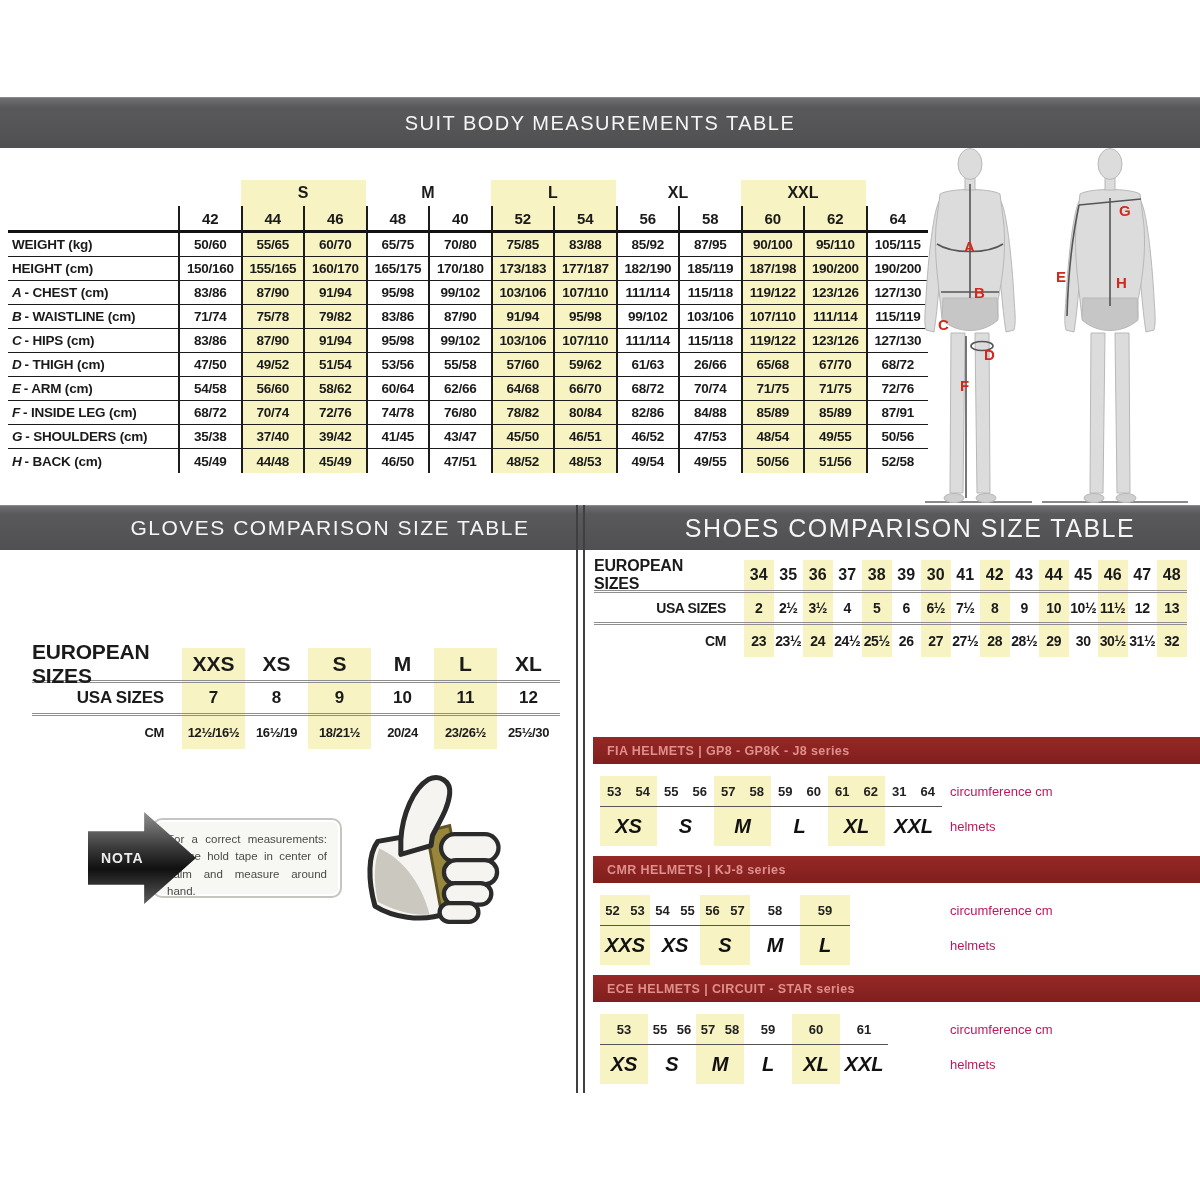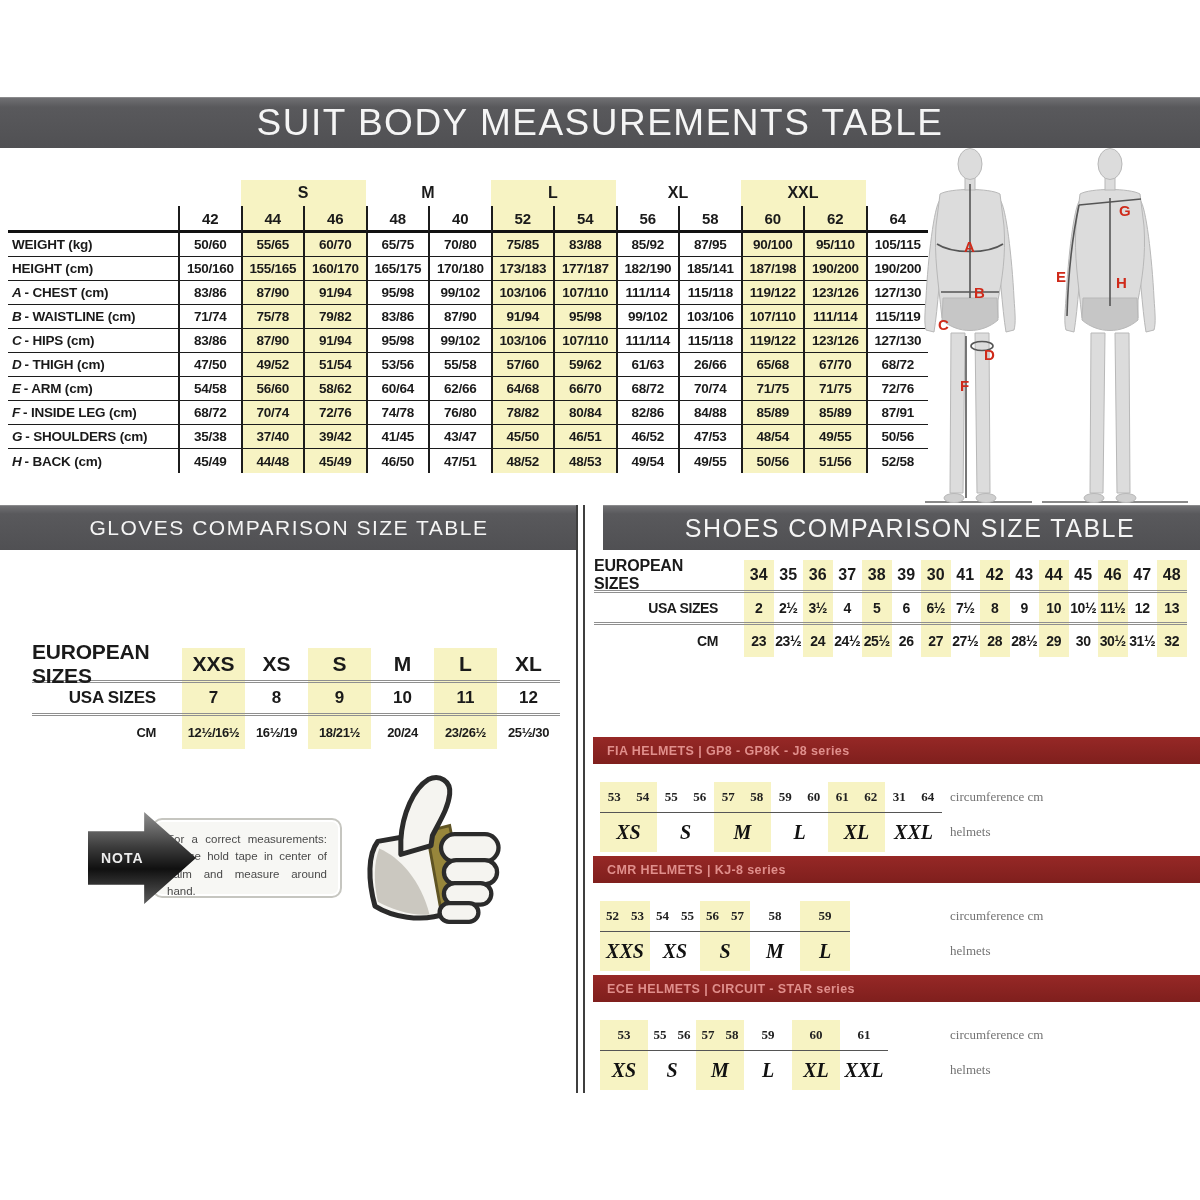--- a/index.html
+++ b/index.html
@@ -3,22 +3,22 @@
 <meta charset="utf-8">
 <style>
   html,body{margin:0;padding:0;background:#fff;}
   .canvas{position:relative;width:1200px;height:1200px;background:#ffffff;
     font-family:"Liberation Sans", sans-serif;color:#1a1a1a;overflow:hidden;}
 
   
   .bar{position:absolute;background:linear-gradient(180deg,#707073 0%,#59595c 18%,#505053 100%);
     color:#f5f5f5;display:flex;align-items:center;justify-content:center;letter-spacing:1.5px;
     border-top:1px solid #8a8a8c;}
-  .suit-bar{left:0;top:97px;width:1200px;height:50px;font-size:37px;}
-  .gloves-bar{left:0;top:505px;width:578px;height:44px;font-size:21px;}
+  .suit-bar{left:0;top:97px;width:1200px;height:50px;font-size:20px;}
+  .gloves-bar{left:0;top:505px;width:578px;height:44px;font-size:21px;padding-left:41px;}
   .shoes-bar{left:586px;top:505px;width:614px;height:44px;font-size:25px;margin-left:17px;}
   .helmets-bar{left:586px;top:694px;width:614px;height:43px;font-size:21px;}
 
   .divider{position:absolute;left:576px;top:505px;height:588px;width:5px;
     border-left:2px solid #3f3f3f;border-right:2px solid #3f3f3f;}
 
   
   #suit-table{position:absolute;left:8px;top:180px;}
   .suit-grid{display:grid;grid-template-columns:170px repeat(12,62.5px);}
   .suit-grid > div{box-sizing:border-box;display:flex;align-items:center;justify-content:center;}
@@ -35,21 +35,21 @@
   #figures{position:absolute;left:920px;top:148px;}
   .fig-letter{font-size:15px;font-weight:bold;fill:#cf2a1a;font-family:"Liberation Sans",sans-serif;}
 
   
   #gloves-table{position:absolute;left:32px;top:648px;}
   .gl-grid{display:grid;grid-template-columns:150px repeat(6,63px);}
   #shoes-table{position:absolute;left:594px;top:560px;}
   .sh-grid{display:grid;grid-template-columns:150px repeat(15,29.5px);}
   .cmp-grid > div, .gl-grid > div, .sh-grid > div{box-sizing:border-box;display:flex;align-items:center;justify-content:center;}
   .rowline{border-bottom:3px double #8f8f8f;}
-  .cmp-label{justify-content:flex-end !important;padding-right:26px;font-size:13px;font-weight:bold;letter-spacing:-0.2px;}
+  .cmp-label{justify-content:flex-end !important;padding-right:18px;font-size:13px;font-weight:bold;letter-spacing:-0.2px;}
   .gl-euro{height:35px;font-size:21px;font-weight:bold;}
   .gl-usa{height:33px;font-size:17px;font-weight:bold;}
   .gl-cm{height:33px;font-size:13px;font-weight:bold;letter-spacing:-0.4px;}
   .sh-euro{height:33px;font-size:16px;font-weight:bold;}
   .sh-usa{height:32px;font-size:14px;font-weight:bold;letter-spacing:-0.4px;}
   .sh-cm{height:32px;font-size:14px;font-weight:bold;letter-spacing:-0.4px;}
 
   
   .note-bubble{position:absolute;left:152px;top:818px;width:190px;height:80px;box-sizing:border-box;
     border:2px solid #c6c6c0;border-radius:10px;background:#f7f7f4;box-shadow:inset 0 0 0 2px #ffffff;
@@ -58,27 +58,27 @@
     background:linear-gradient(180deg,#909090 0%,#3c3c3c 38%,#101010 62%,#5c5c5c 100%);
     clip-path:polygon(0 21%,52% 21%,52% 0,100% 50%,52% 100%,52% 79%,0 79%);
     display:flex;align-items:center;color:#ededed;font-weight:bold;font-size:14px;letter-spacing:1px;}
   .note-arrow span{padding-left:13px;}
   #thumb-svg{position:absolute;left:352px;top:770px;}
 
   
   .hsec{position:absolute;left:593px;width:607px;}
   .hbanner{height:27px;background:linear-gradient(180deg,#962826,#7f1f1d);color:#e08f8c;
     font-size:12.5px;font-weight:bold;display:flex;align-items:center;padding-left:14px;letter-spacing:0.4px;}
-  .hbody{position:relative;margin-top:18px;height:74px;font-family:Liberation Serif, serif;}
+  .hbody{position:relative;margin-top:12px;height:74px;}
   .hgroups{position:absolute;left:7px;top:0;display:flex;}
   .hgroup{box-sizing:border-box;}
   .hnums{height:30px;display:flex;align-items:center;justify-content:space-around;font-size:13px;font-weight:bold;color:#222;}
   .hsize{height:40px;display:flex;align-items:center;justify-content:center;font-size:20px;font-weight:bold;font-style:italic;color:#111;}
   .hline{position:absolute;left:7px;top:30px;height:0;border-top:1.5px solid #555;}
-  .hlabels{position:absolute;left:357px;top:0;font-size:13px;color:#737373;}
+  .hlabels{position:absolute;left:357px;top:0;font-size:13px;color:#be185d;}
   .hlab1{height:30px;display:flex;align-items:center;}
   .hlab2{height:40px;display:flex;align-items:center;}
 </style>
 </head>
 <body>
 
 <div class="canvas">
 
   <div class="bar suit-bar">
     <span>SUIT BODY MEASUREMENTS TABLE</span>
@@ -122,21 +122,21 @@
         <div class="dt-cell">105/115</div>
         <div class="dt-label">HEIGHT (cm)</div>
         <div class="dt-cell">150/160</div>
         <div class="dt-cell hl">155/165</div>
         <div class="dt-cell hl">160/170</div>
         <div class="dt-cell">165/175</div>
         <div class="dt-cell">170/180</div>
         <div class="dt-cell hl">173/183</div>
         <div class="dt-cell hl">177/187</div>
         <div class="dt-cell">182/190</div>
-        <div class="dt-cell">185/141</div>
+        <div class="dt-cell">185/119</div>
         <div class="dt-cell hl">187/198</div>
         <div class="dt-cell hl">190/200</div>
         <div class="dt-cell">190/200</div>
         <div class="dt-label"><i>A</i>- CHEST (cm)</div>
         <div class="dt-cell">83/86</div>
         <div class="dt-cell hl">87/90</div>
         <div class="dt-cell hl">91/94</div>
         <div class="dt-cell">95/98</div>
         <div class="dt-cell">99/102</div>
         <div class="dt-cell hl">103/106</div>

